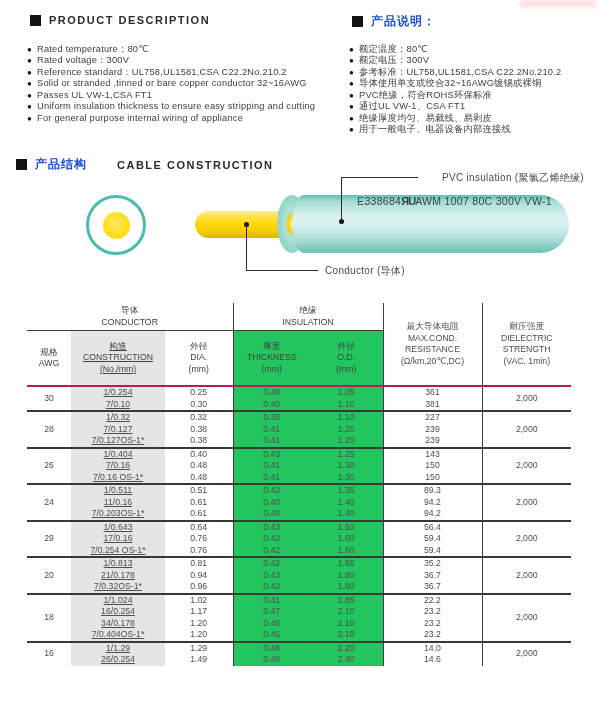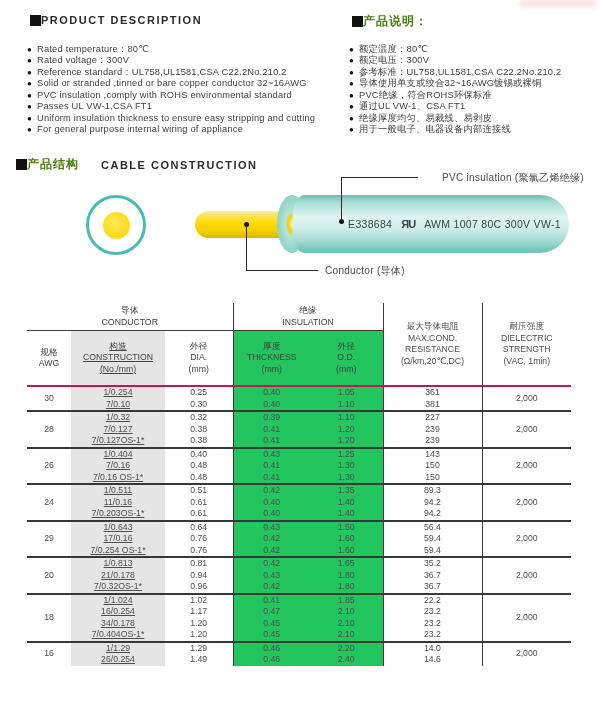--- a/index.html
+++ b/index.html
@@ -5,24 +5,24 @@
   html,body{margin:0;padding:0;}
   body{
     width:603px;height:714px;position:relative;overflow:hidden;
     background:#ffffff;color:#4a4a4a;
     font-family:"Liberation Sans","DejaVu Sans",sans-serif;
     -webkit-font-smoothing:antialiased;
   }
   .abs{position:absolute;}
 
   
-  .sec-head{display:flex;align-items:center;color:#1f1f1f;}
+  .sec-head{display:flex;align-items:center;gap:8px;color:#1f1f1f;}
   .sq{width:11px;height:11px;background:#111;flex:0 0 auto;}
   .h-en{font-size:11px;font-weight:bold;letter-spacing:1.5px;color:#2a2a2a;}
-  .h-cn{font-size:12px;font-weight:bold;color:#4d7c0f;letter-spacing:1px;}
+  .h-cn{font-size:12px;font-weight:bold;color:#1d4ed8;letter-spacing:1px;}
 
   
   ul.blist{list-style:none;margin:0;padding:0;}
   ul.blist li{
     font-size:9.3px;line-height:11.45px;color:#3f3f3f;letter-spacing:0.2px;
     white-space:nowrap;
   }
   ul.blist li::before{content:"●";font-size:8px;margin-right:5px;color:#111;}
 
   
@@ -38,22 +38,22 @@
     background:linear-gradient(180deg,#f6eda5 0%,#fde451 18%,#ffd908 45%,#f7cf05 72%,#d9b600 100%);
     border-radius:14px 0 0 14px / 14px 0 0 14px;
   }
   .cap{
     border-radius:50%;
     background:radial-gradient(closest-side,#fcf0a0 0%,#f4d92a 20%,#efcf10 30%,#b6e3db 42%,#9cd8cd 78%,#8fd3c7 100%);
   }
   .tube{
     background:linear-gradient(180deg,#62bfb2 0%,#a8ded6 12%,#ddf3ef 38%,#d3efeb 55%,#abdfd7 76%,#74c5b8 96%);
     border-radius:12px 29px 29px 12px / 29px 29px 29px 29px;
-    display:flex;align-items:center;justify-content:center;
-    padding-left:48px;box-sizing:border-box;gap:9px;
+    display:flex;justify-content:center;
+    padding-left:48px;box-sizing:border-box;
     color:#3c4345;font-size:10.5px;letter-spacing:0.3px;white-space:nowrap;
   }
   .ulmark{font-weight:bold;font-size:11px;letter-spacing:-1px;}
   .lline{background:#2a2a2a;}
   .ldot{width:5px;height:5px;border-radius:50%;background:#111;}
   .dlabel{font-size:10px;color:#4c4c4c;white-space:nowrap;letter-spacing:0.3px;}
 
   
   table.spec{
     border-collapse:collapse;table-layout:fixed;width:544px;
@@ -85,21 +85,20 @@
 
 <div class="abs sec-head" style="left:30px;top:14px;">
   <span class="sq"></span>
   <span class="h-en">PRODUCT DESCRIPTION</span>
 </div>
 <ul class="blist abs" style="left:27px;top:44px;width:320px;">
   <li>Rated temperature：80℃</li>
   <li>Rated voltage：300V</li>
   <li>Reference standard：UL758,UL1581,CSA C22.2No.210.2</li>
   <li>Solid or stranded ,tinned or bare copper conductor 32~16AWG</li>
-  <li>PVC insulation ,comply with ROHS environmental standard</li>
   <li>Passes UL VW-1,CSA FT1</li>
   <li>Uniform insulation thickness to ensure easy stripping and cutting</li>
   <li>For general purpose internal wiring of appliance</li>
 </ul>
 
 <div class="abs sec-head" style="left:352px;top:13px;">
   <span class="sq"></span>
   <span class="h-cn">产品说明：</span>
 </div>
 <ul class="blist abs" style="left:349px;top:44px;width:250px;">

